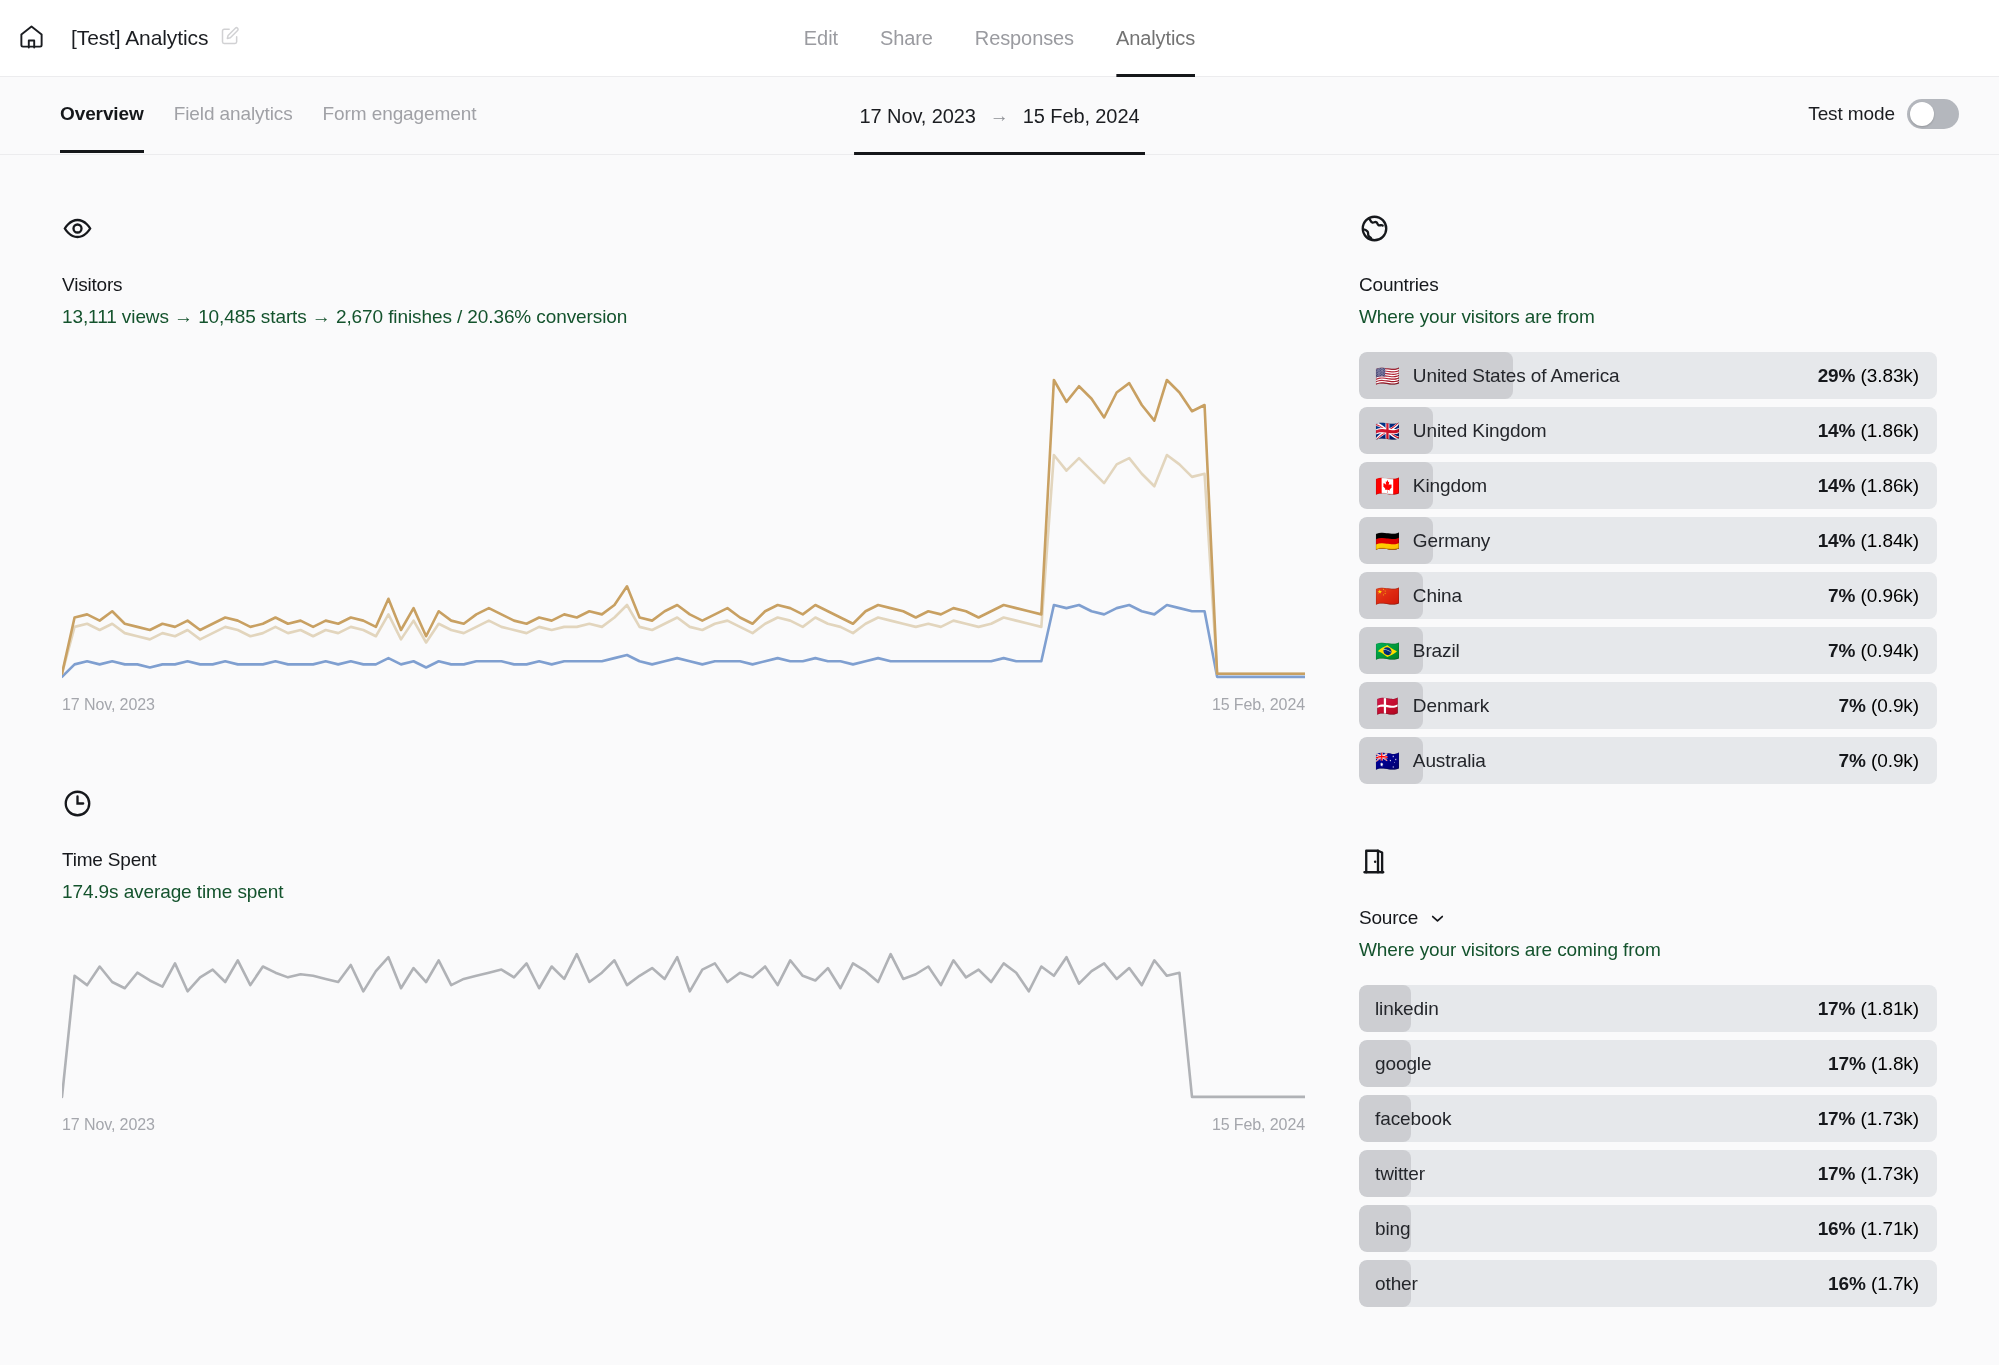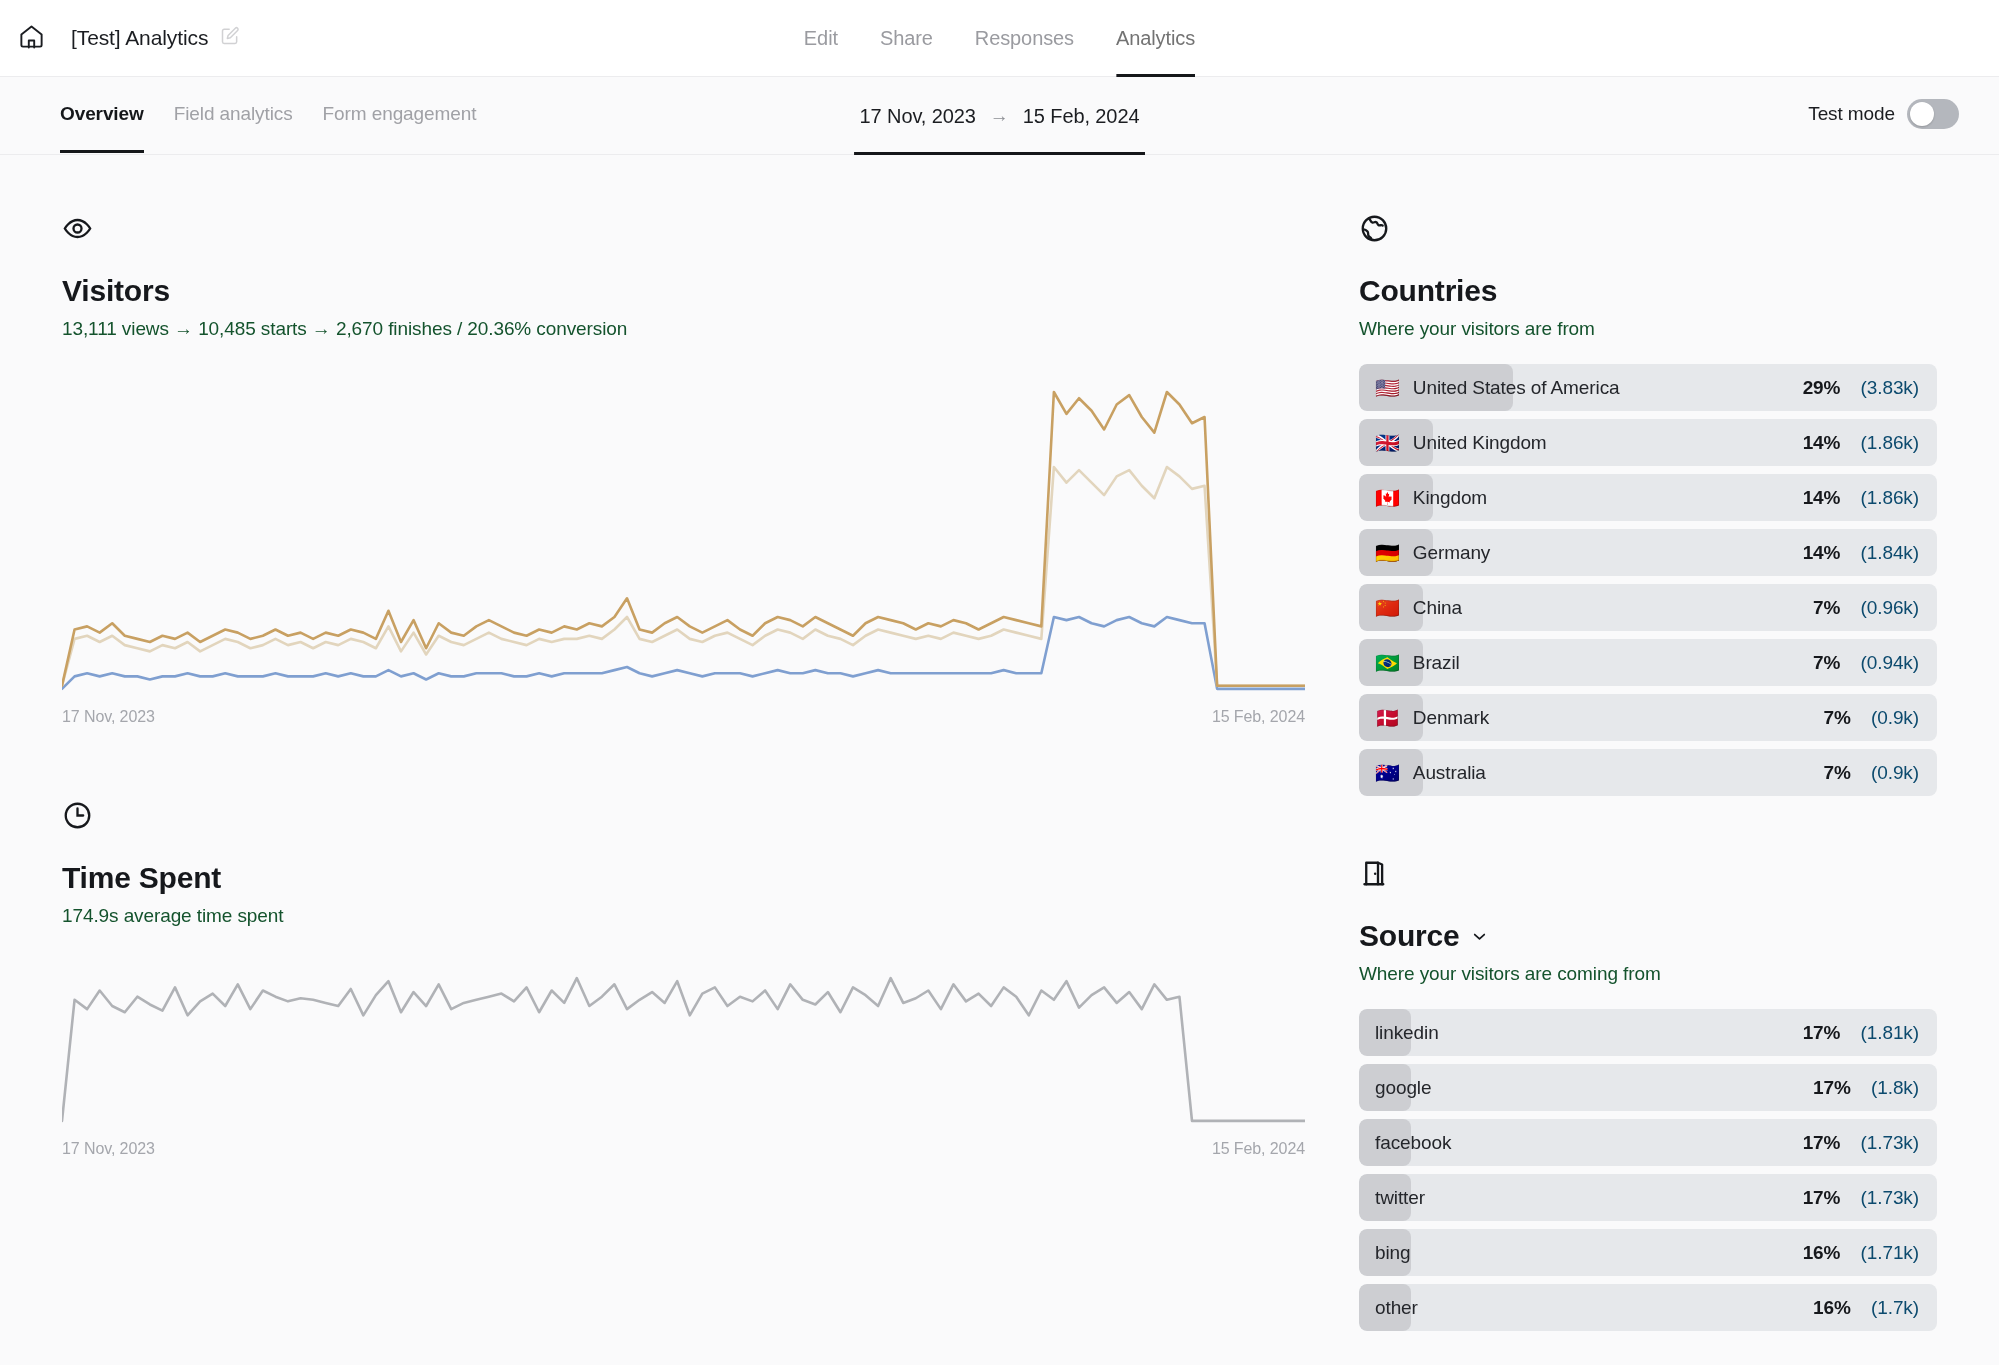--- a/index.html
+++ b/index.html
@@ -118,21 +118,21 @@
   .page {
     display: flex;
     height: calc(1365px - 77px - 78px);
     background: #fafafb;
   }
   .left-col { width: 1337px; padding: 58px 0 0 62px; }
   .right-col { flex: 1; padding: 58px 62px 0 22px; }
 
   .sec-icon { margin-bottom: 26px; }
   .sec-title {
-    font-size: 30px; font-weight: 700;
+    font-size: 19px; font-weight: 400;
     color: #16181c; letter-spacing: -0.2px;
   }
   .sec-sub {
     font-size: 19px; color: #14532d;
     margin-top: 10px; letter-spacing: -0.1px;
   }
 
   
   .chart-wrap { margin-top: 28px; position: relative; }
   .chart-svg { display: block; width: 1243px; }
@@ -177,21 +177,21 @@
   .row .vals {
     position: relative;
     margin-left: auto;
     padding-right: 18px;
     font-size: 19px;
     color: #16181c;
     font-weight: 700;
     letter-spacing: -0.1px;
     white-space: nowrap;
   }
-  .row .vals .count { color: #0c4a6e; font-weight: 400; margin-left: 15px; }
+  .row .vals .count { color: #000000; font-weight: 400; }
 
   .source-block { margin-top: 62px; }
   .source-title-line { display: flex; align-items: center; gap: 10px; }
   .chev { display: flex; align-items: center; cursor: pointer; }
 </style>
 </head>
 <body>
 
 <div class="topbar">
   <div class="home-btn">

